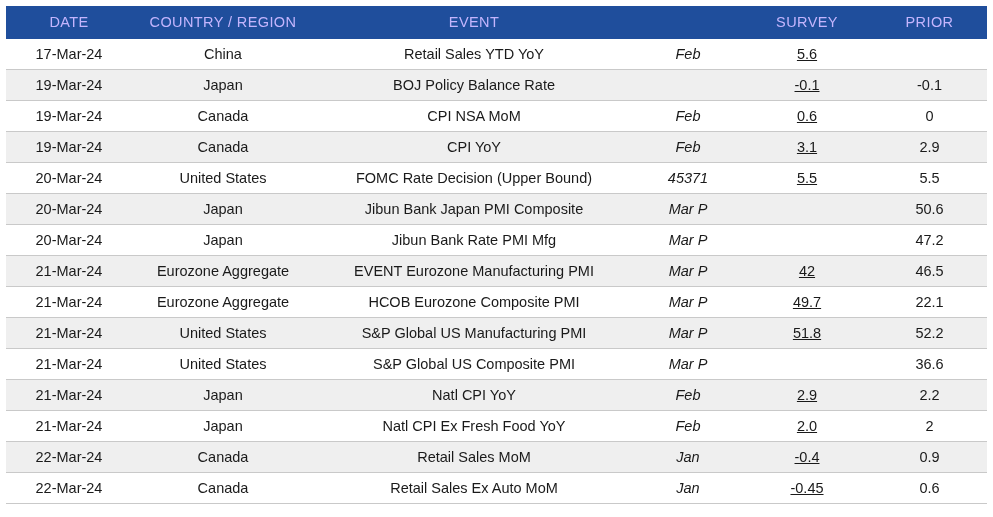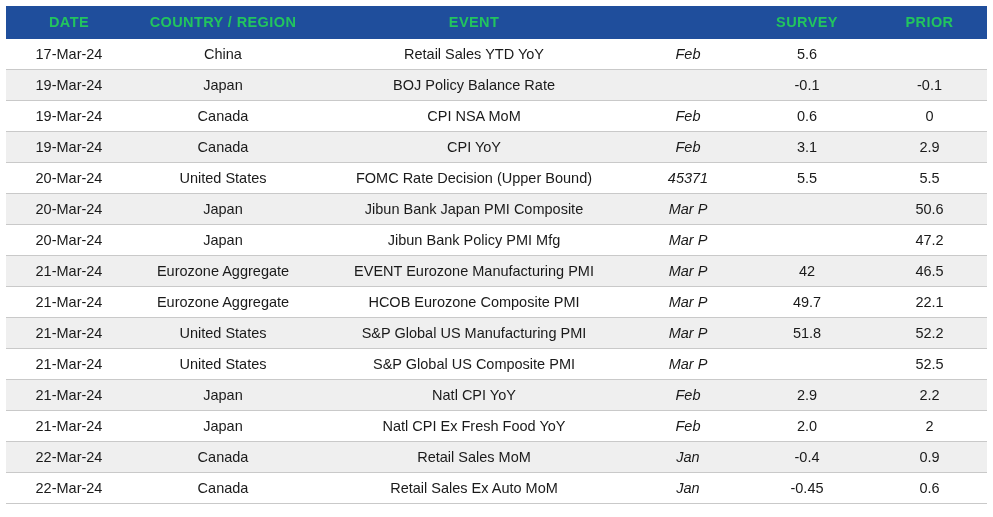--- a/index.html
+++ b/index.html
@@ -20,23 +20,23 @@
     width: 993px;
   }
   table.econ-table {
     border-collapse: collapse;
     width: 981px;
     margin: 0 auto;
     table-layout: fixed;
   }
   table.econ-table thead th {
     background: #1f4e9c;
-    color: #22c55e;
+    color: #c4b5fd;
     font-size: 14.5px;
-    font-weight: bold;
+    font-weight: normal;
     letter-spacing: 0.4px;
     padding: 8px 4px 9px 4px;
     text-align: center;
     border: none;
   }
   table.econ-table tbody td {
     font-size: 14.5px;
     padding: 7px 4px;
     border-bottom: 1px solid #c9c9c9;
     text-align: center;
@@ -64,21 +64,21 @@
   .th-date    { text-align: center; }
   .th-country { text-align: center; }
   .th-event   { text-align: center; }
   .th-period  { text-align: center; }
   .th-survey  { text-align: center; }
   .th-prior   { text-align: center; }
 
   
   td.event-cell { text-align: center; }
   td.period-cell { text-align: center; font-style: italic; }
-  td.survey-cell { text-align: center; }
+  td.survey-cell { text-align: center; text-decoration: underline; }
   td.prior-cell { text-align: center; }
 </style>
 </head>
 <body>
 
 <div class="table-wrap">
   <table class="econ-table">
     <colgroup>
       <col class="c-date">
       <col class="c-country">
@@ -142,21 +142,21 @@
           <td class="date-cell">20-Mar-24</td>
           <td class="country-cell">Japan</td>
           <td class="event-cell">Jibun Bank Japan PMI Composite</td>
           <td class="period-cell">Mar P</td>
           <td class="survey-cell"></td>
           <td class="prior-cell">50.6</td>
         </tr>
         <tr>
           <td class="date-cell">20-Mar-24</td>
           <td class="country-cell">Japan</td>
-          <td class="event-cell">Jibun Bank Policy PMI Mfg</td>
+          <td class="event-cell">Jibun Bank Rate PMI Mfg</td>
           <td class="period-cell">Mar P</td>
           <td class="survey-cell"></td>
           <td class="prior-cell">47.2</td>
         </tr>
         <tr>
           <td class="date-cell">21-Mar-24</td>
           <td class="country-cell">Eurozone Aggregate</td>
           <td class="event-cell">EVENT Eurozone Manufacturing PMI</td>
           <td class="period-cell">Mar P</td>
           <td class="survey-cell">42</td>
@@ -177,21 +177,21 @@
           <td class="period-cell">Mar P</td>
           <td class="survey-cell">51.8</td>
           <td class="prior-cell">52.2</td>
         </tr>
         <tr>
           <td class="date-cell">21-Mar-24</td>
           <td class="country-cell">United States</td>
           <td class="event-cell">S&amp;P Global US Composite PMI</td>
           <td class="period-cell">Mar P</td>
           <td class="survey-cell"></td>
-          <td class="prior-cell">52.5</td>
+          <td class="prior-cell">36.6</td>
         </tr>
         <tr>
           <td class="date-cell">21-Mar-24</td>
           <td class="country-cell">Japan</td>
           <td class="event-cell">Natl CPI YoY</td>
           <td class="period-cell">Feb</td>
           <td class="survey-cell">2.9</td>
           <td class="prior-cell">2.2</td>
         </tr>
         <tr>

